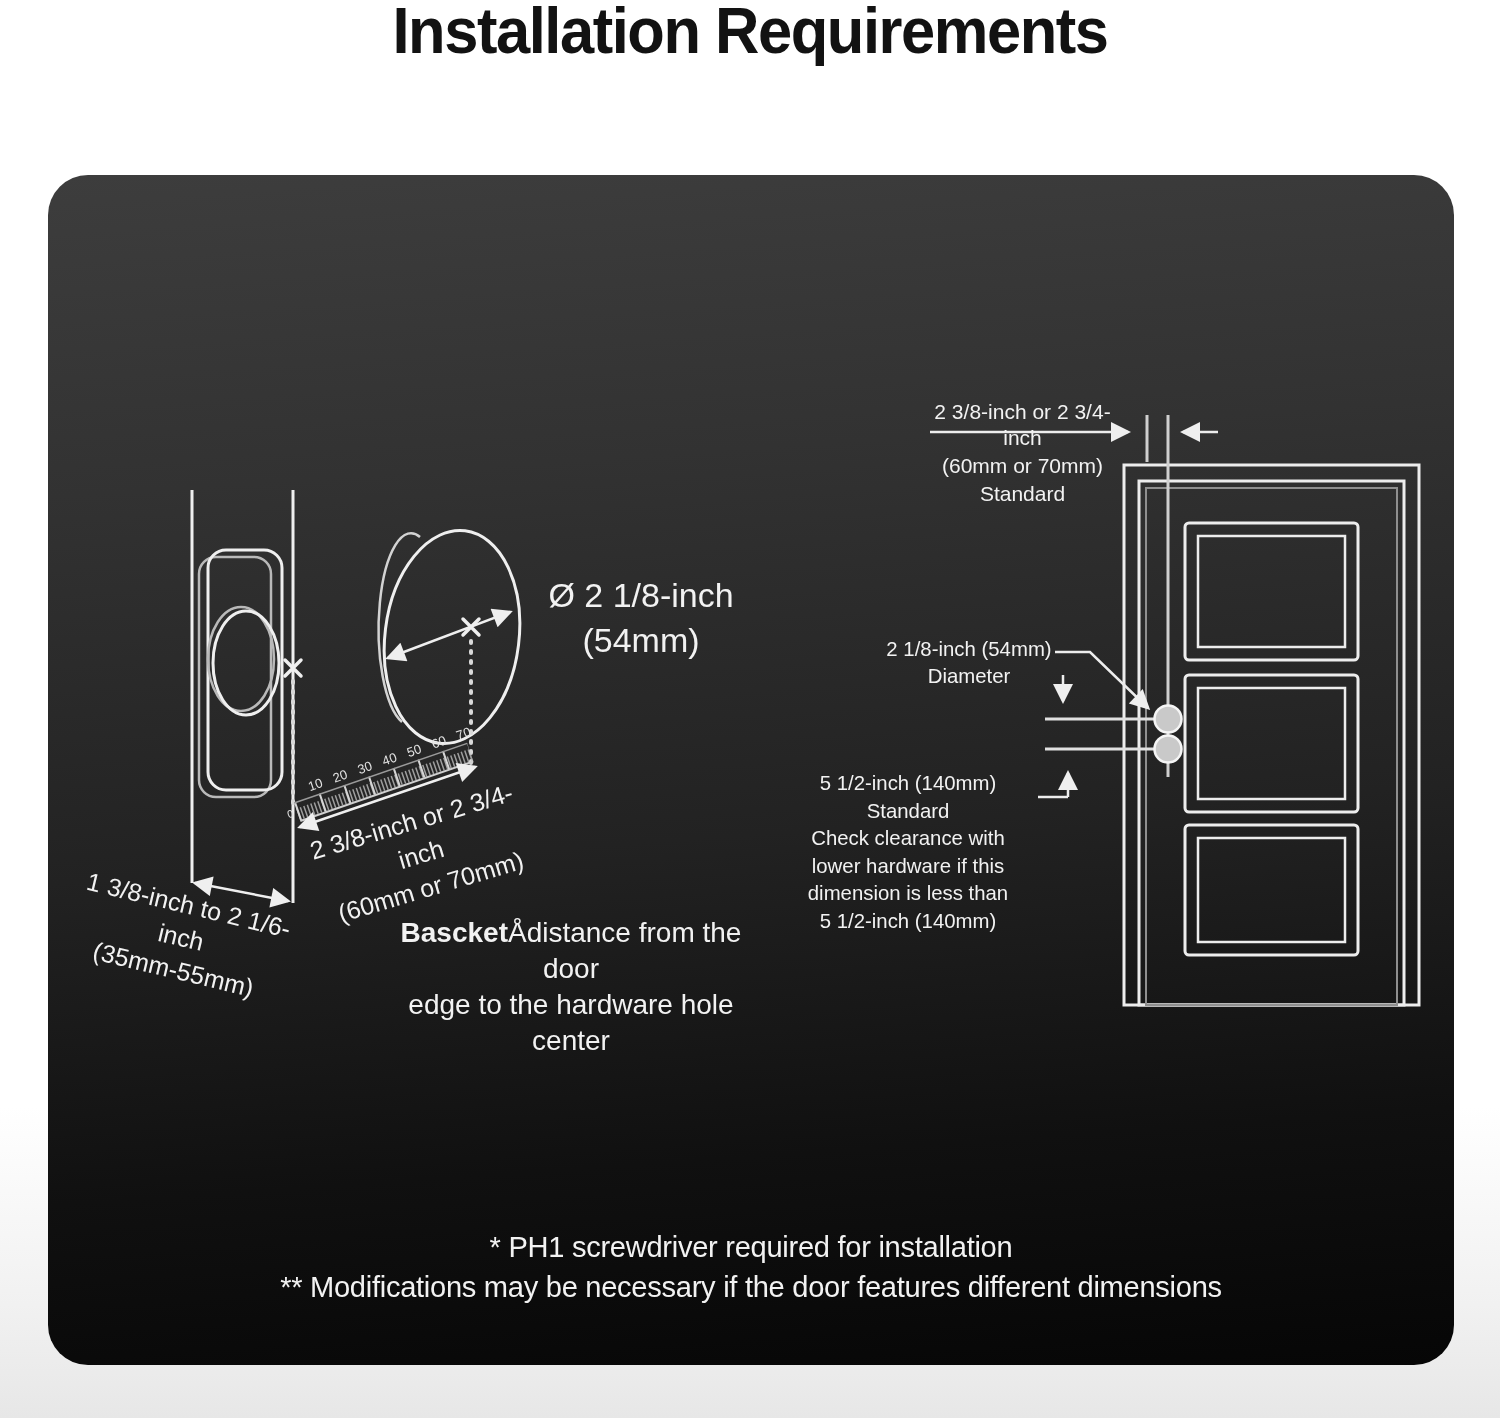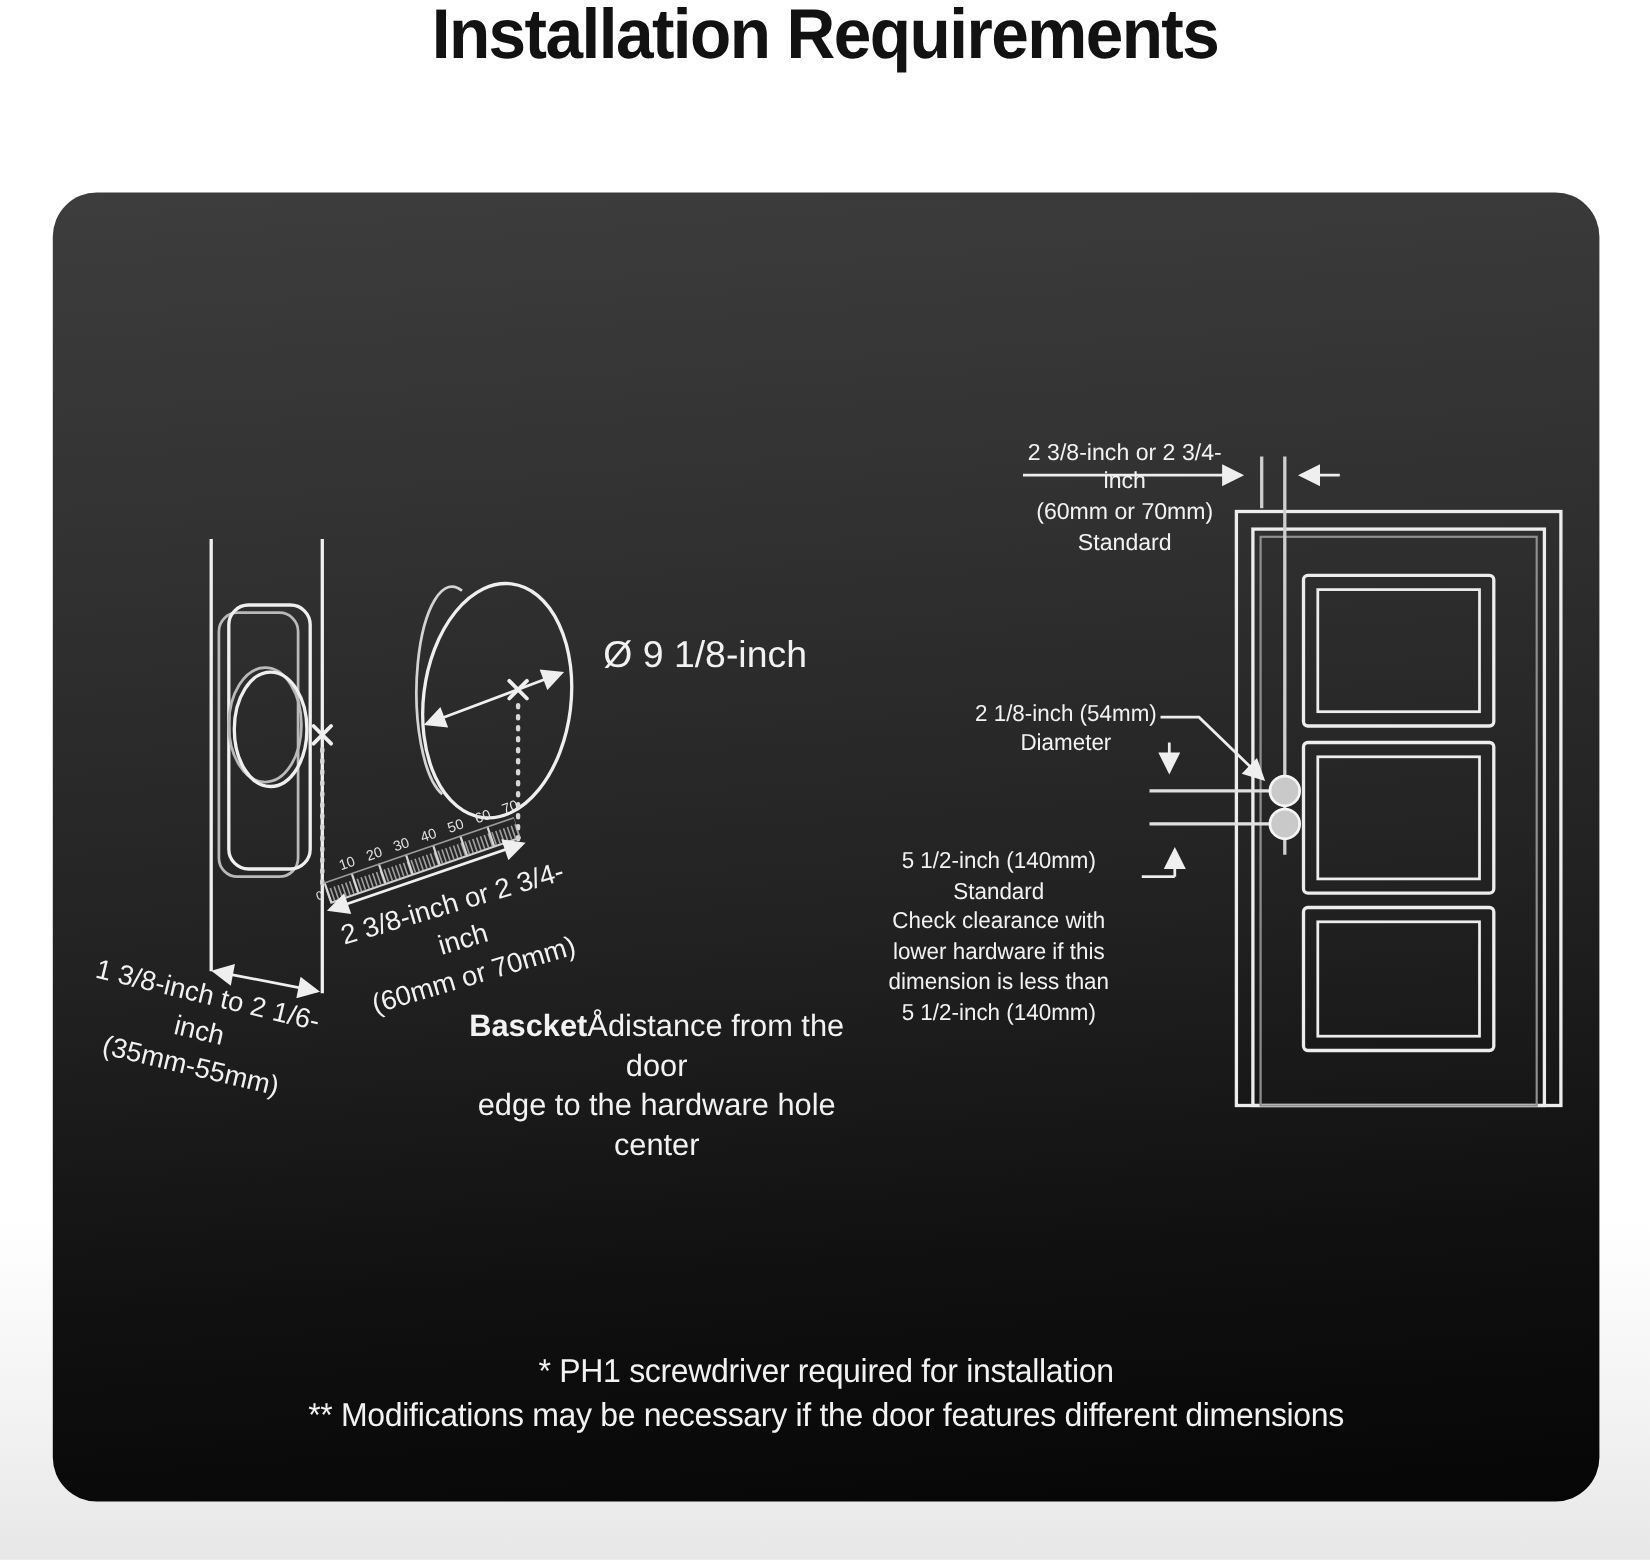--- a/index.html
+++ b/index.html
@@ -21,21 +21,21 @@
   }
   .panel svg{position:absolute;left:0;top:0;width:1406px;height:1190px;}
   .lbl{position:absolute;color:#f2f2f2;text-align:center;}
   .lbl .ln{display:block;}
   
   .dia-big{left:487px;top:398px;width:212px;font-size:34px;line-height:45px;}
   .thickness{left:10px;top:713px;width:246px;font-size:25px;line-height:33px;
     transform:rotate(13.5deg);}
   .backset-left{left:247px;top:628px;width:252px;font-size:25px;line-height:34px;
     transform:rotate(-16.5deg);}
-  .caption{left:356px;top:740px;width:386px;font-size:28px;line-height:36px;}
+  .caption{left:330px;top:740px;width:386px;font-size:28px;line-height:36px;}
   .caption b{font-weight:bold;}
   
   .backset-top{left:872px;top:224px;width:205px;font-size:21px;line-height:26px;}
   .backset-bot{left:872px;top:277px;width:205px;font-size:21px;line-height:28px;}
   .dia-right{left:832px;top:460px;width:178px;font-size:21px;line-height:27px;transform:scaleX(.97);}
   .clearance{left:733px;top:594px;width:254px;font-size:21px;line-height:27.5px;transform:scaleX(.97);}
   .footnotes{left:0;top:1052px;width:100%;font-size:30px;line-height:40px;
     letter-spacing:-.3px;transform:scaleX(.97);}
 </style>
 </head>
@@ -131,21 +131,22 @@
 
       <polyline points="1007,477 1042,477 1100,533" stroke-width="2.5" marker-end="url(#ah)"></polyline>
 
       <line x1="1015" y1="500" x2="1015" y2="526" stroke-width="2.5" marker-end="url(#ah)"></line>
       <polyline points="990,622 1020,622" stroke-width="2.5"></polyline>
       <line x1="1020" y1="622" x2="1020" y2="598" stroke-width="2.5" marker-end="url(#ah)"></line>
     </g>
   </svg>
 
   <div class="lbl dia-big">
-    <span class="ln">Ø 9 1/8-inch</span>
+    <span class="ln">Ø 2 1/8-inch</span>
+    <span class="ln">(54mm)</span>
   </div>
 
   <div class="lbl thickness">
     <span class="ln">1 3/8-inch to 2 1/6-inch</span>
     <span class="ln">(35mm-55mm)</span>
   </div>
 
   <div class="lbl backset-left">
     <span class="ln">2 3/8-inch or 2 3/4-inch</span>
     <span class="ln">(60mm or 70mm)</span>

